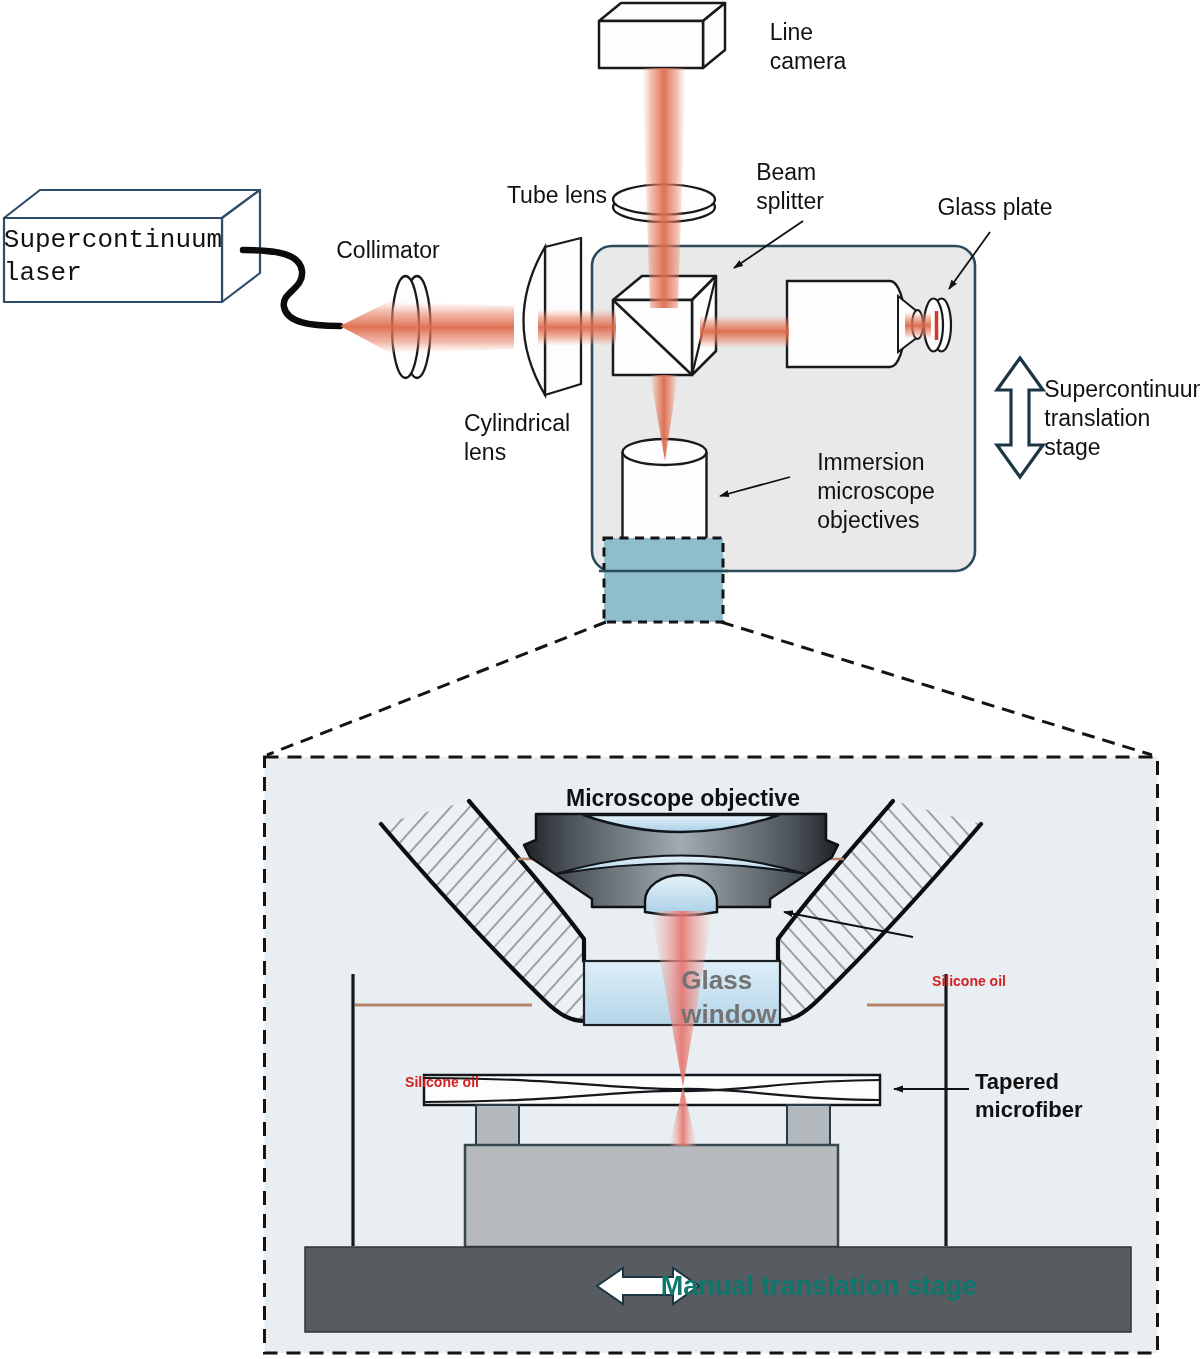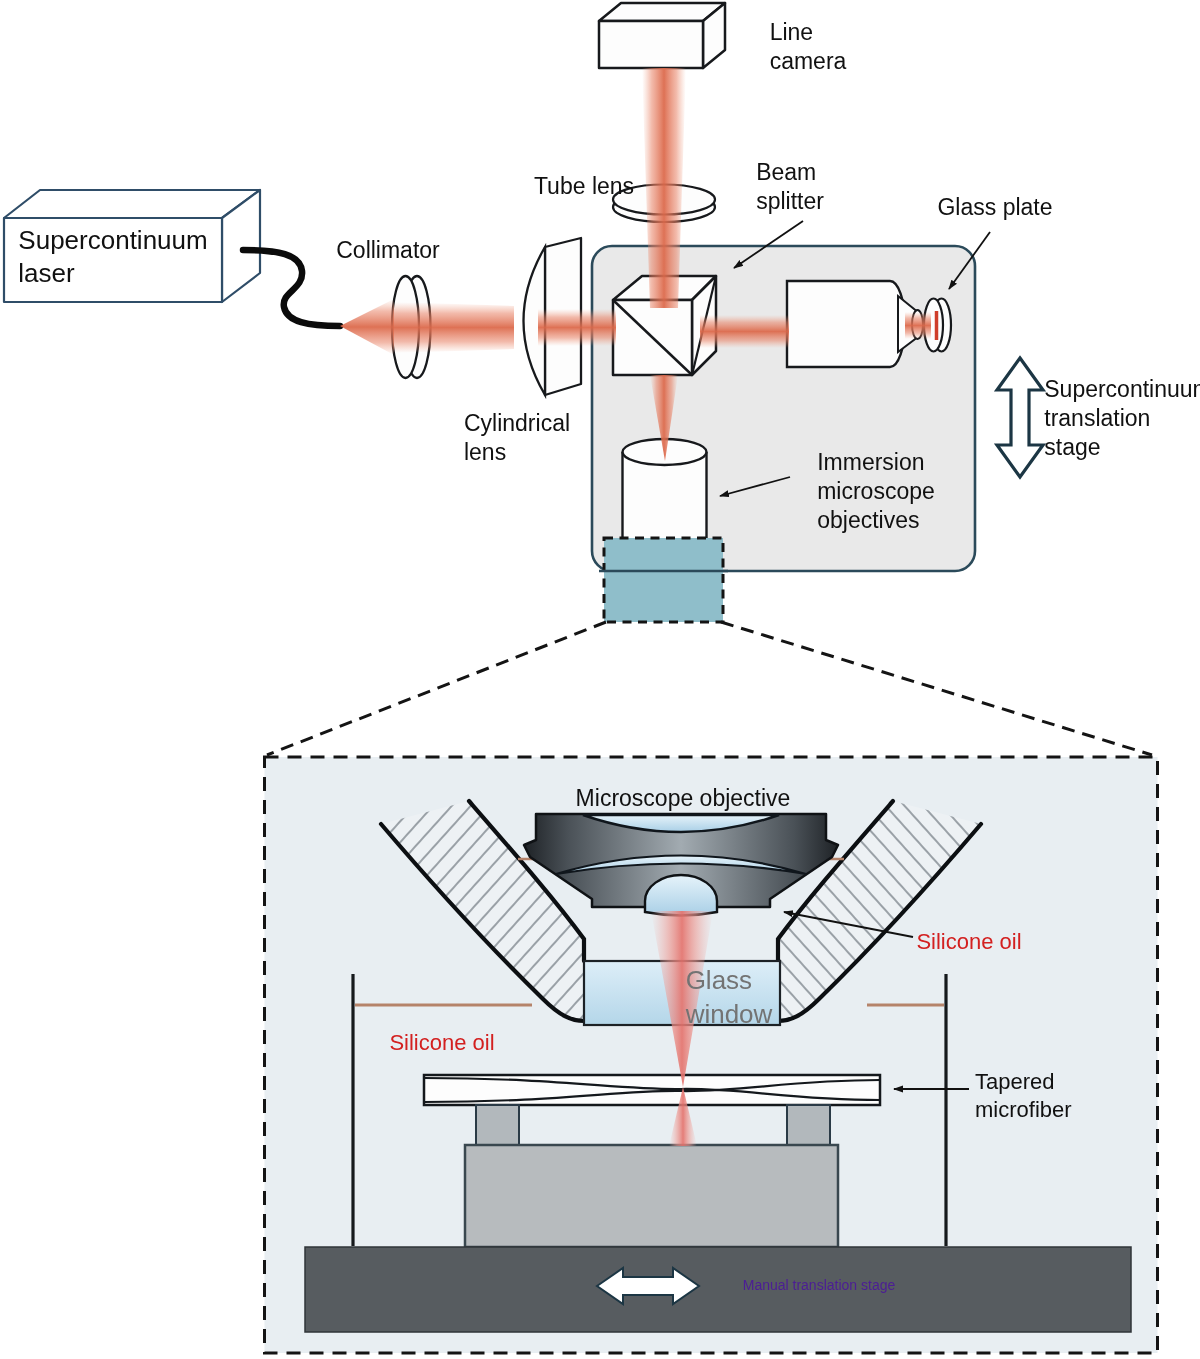--- a/index.html
+++ b/index.html
@@ -1,25 +1,25 @@
 <!DOCTYPE html>
 <html style="--beam: #dc6a4c; --inset-beam: #e4807a; --red-label: #d32020; --panel-fill: #e9e9e9; --panel-border: #2b4a5a; --sample-square: #8fbeca; --inset-fill: #e8eef2; --oil-line: #b5836a; --stage-dark: #575c60; --stage-gray: #b7bbbe;"><head>
 <meta charset="utf-8">
 <style>
   html,body{margin:0;padding:0;background:#ffffff;}
   .stage{position:relative;width:1200px;height:1359px;background:#ffffff;overflow:hidden;
          font-family:"Liberation Sans",sans-serif;}
   .stage svg{position:absolute;left:0;top:0;}
   .label{position:absolute;color:#111;white-space:pre-line;text-align:left;
          transform:translate(-50%,-50%);line-height:1.26;font-size:23px;}
-  .label.big{font-size:26px;}
-  .label.b{font-weight:normal;}
-  .label.red{color:var(--red-label,#d32020);font-size:22px;}
+  .label.big{font-size:26px;font-family:Liberation Mono, monospace;}
+  .label.b{font-weight:bold;}
+  .label.red{color:var(--red-label,#d32020);font-size:14px;margin-top:40px;}
   .label.dark{color:#737373;font-size:26px;line-height:1.3;}
-  .label.white{color:#4c1d95;font-size:14px;}
+  .label.white{color:#0f766e;font-size:27px;}
   .label.leftalign{transform:translate(0,-50%);text-align:left;}
   .label.small{font-size:22px;}
 </style>
 </head>
 <body>
 
 <div class="stage">
 
 <svg width="1200" height="1359" viewBox="0 0 1200 1359">
   <defs>
@@ -218,21 +218,21 @@
   </g>
 </svg>
 
   <div class="label big" style="left:113px;top:257px;">Supercontinuum
 laser</div>
   <div class="label" style="left:388px;top:250px;">Collimator</div>
   <div class="label" style="left:517px;top:438px;">Cylindrical
 lens</div>
   <div class="label" style="left:808px;top:47px;">Line
 camera</div>
-  <div class="label" style="left:557px;top:186px;margin-left:27px;">Tube lens</div>
+  <div class="label" style="left:557px;top:195px;">Tube lens</div>
   <div class="label" style="left:790px;top:187px;">Beam
 splitter</div>
   <div class="label" style="left:995px;top:207px;">Glass plate</div>
   <div class="label" style="left:1128px;top:418px;">Supercontinuum
 translation
 stage</div>
   <div class="label" style="left:876px;top:491px;">Immersion
 microscope
 objectives</div>
 

